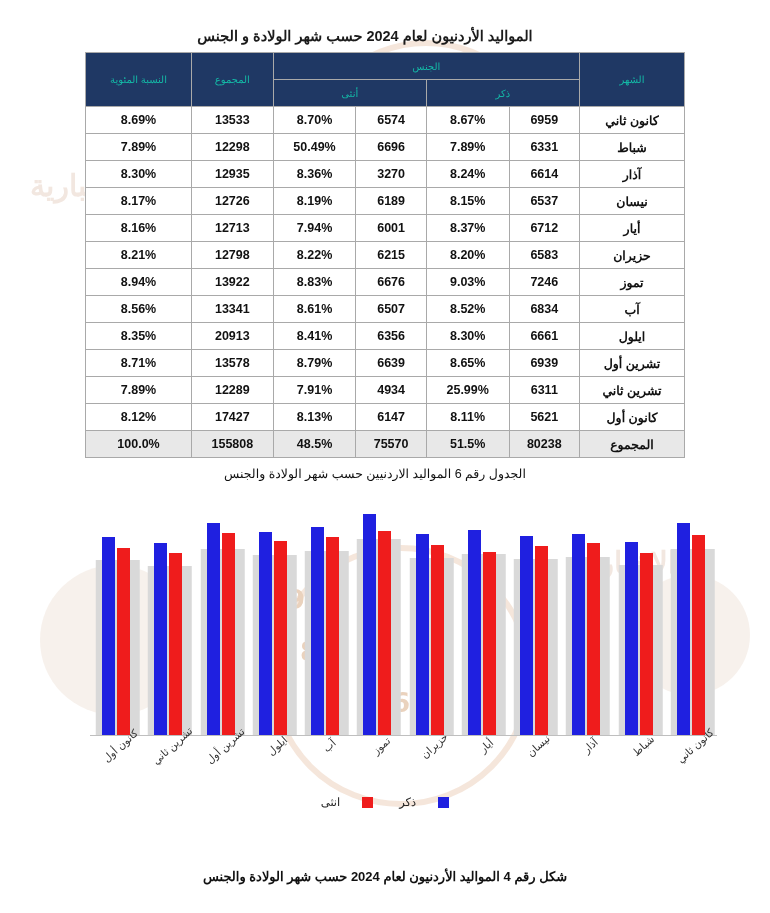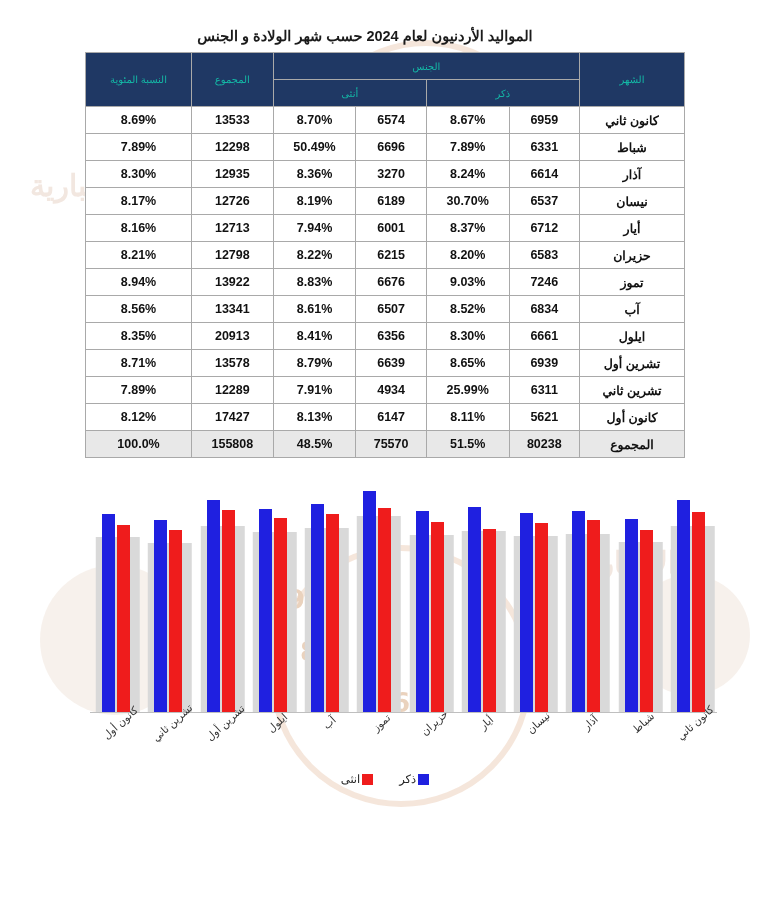--- a/index.html
+++ b/index.html
@@ -187,21 +187,21 @@
     top: 300px;
     display: flex;
     flex-direction: row;
     justify-content: center;
     gap: 26px;
     direction: rtl;
   }
   .legend .item {
     display: flex;
     align-items: center;
-    gap: 2px;
+    gap: 22px;
     font-size: 11.5px;
     color: #222;
   }
   .legend .swatch {
     width: 11px; height: 11px; display: inline-block;
   }
   .legend .swatch.male { background: #1f20e0; }
   .legend .swatch.female { background: #ef1c1c; }
 
   .figure-caption {
@@ -275,21 +275,21 @@
           <td>6614</td>
           <td>8.24%</td>
           <td>3270</td>
           <td>8.36%</td>
           <td>12935</td>
           <td>8.30%</td>
         </tr>
         <tr>
           <td class="month-cell">نيسان</td>
           <td>6537</td>
-          <td>30.70%</td>
+          <td>8.15%</td>
           <td>6189</td>
           <td>8.19%</td>
           <td>12726</td>
           <td>8.17%</td>
         </tr>
         <tr>
           <td class="month-cell">أيار</td>
           <td>6712</td>
           <td>8.37%</td>
           <td>6001</td>
@@ -366,20 +366,21 @@
           <td>51.5%</td>
           <td>75570</td>
           <td>48.5%</td>
           <td>155808</td>
           <td>100.0%</td>
         </tr>
       </tbody>
     </table>
   </div>
 
+  <div class="caption">الجدول رقم  6 المواليد الاردنيين حسب شهر الولادة والجنس</div>
 
   <div class="chart-area">
     <div class="chart-plot">
       <div class="grp">
         <div class="shadow" style="height:186px"></div>
         <div class="bar male" style="height:212px"></div>
         <div class="bar female" style="height:200px"></div>
       </div>
       <div class="grp">
         <div class="shadow" style="height:170px"></div>
@@ -458,14 +459,15 @@
         <span class="swatch male"></span>
         <span>ذكر</span>
       </div>
       <div class="item">
         <span class="swatch female"></span>
         <span>انثى</span>
       </div>
     </div>
   </div>
 
+  <div class="figure-caption">شكل رقم 4 المواليد الأردنيون لعام 2024 حسب شهر الولادة والجنس</div>
 
 </div>
 
 </body></html>

